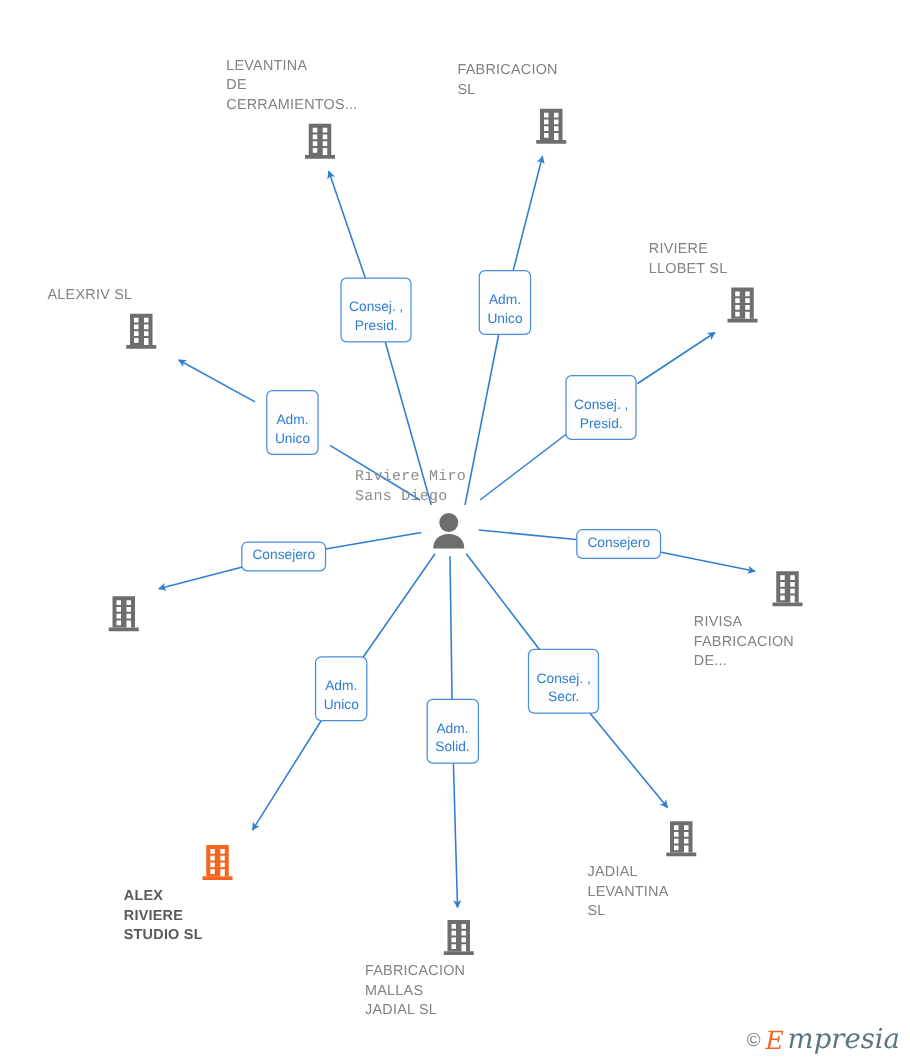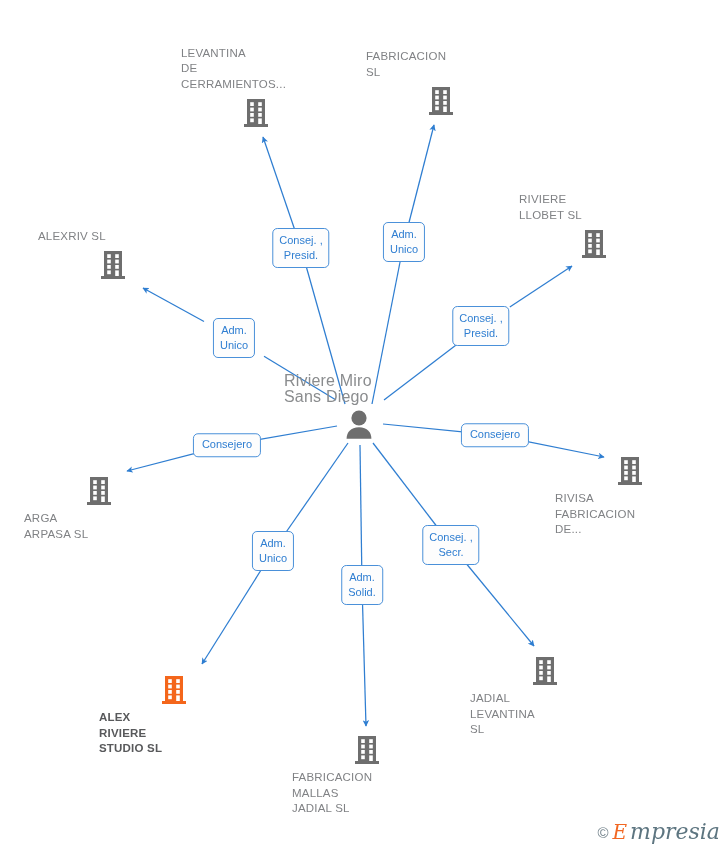--- a/index.html
+++ b/index.html
@@ -44,36 +44,37 @@
   }
   .node.label-above .node-label{margin-bottom:3px;}
   .node.label-below .node-label{margin-top:4px;}
   .node.highlight .node-label{
     color:#58595b;
     font-weight:bold;
   }
   .node.person .node-icon{width:32px;height:34px;}
   .node.person .node-label{
     color:#8a8c8e;
-    font-size:16px;
+    font-size:12px;
     line-height:16px;
+    font-family:Liberation Mono, monospace;
   }
 
   
   .edge-label{
     position:absolute;
     box-sizing:border-box;
     background:#fdfdfd;
     border:1.3px solid #4a90d9;
     border-radius:5px;
     color:#2f7ed1;
     font-size:11px;
     line-height:14.5px;
     text-align:center;
-    padding:4px 6px 5px;
+    padding:16px 6px 5px;
     white-space:pre-line;
     transform:translate(-50%,-50%);
   }
   .edge-label.one-line{padding:3px 8px 4px;}
 
   
   #watermark{
     position:absolute;
     right:8px;
     bottom:7px;
@@ -246,22 +247,20 @@
             <rect x="11.2" y="7.2" width="3.6" height="3.8" fill="#ffffff"></rect>
             <rect x="11.2" y="12.6" width="3.6" height="3.8" fill="#ffffff"></rect>
             <rect x="11.2" y="18" width="3.6" height="3.8" fill="#ffffff"></rect>
             <rect x="19.2" y="7.2" width="3.6" height="3.8" fill="#ffffff"></rect>
             <rect x="19.2" y="12.6" width="3.6" height="3.8" fill="#ffffff"></rect>
             <rect x="19.2" y="18" width="3.6" height="3.8" fill="#ffffff"></rect>
             <rect x="11.2" y="23.4" width="3.6" height="3.8" fill="#ffffff"></rect>
             <rect x="19.2" y="23.4" width="3.6" height="5.6" fill="#ffffff"></rect>
           </g>
         </svg>
-        <span class="node-label">ARGA
-ARPASA SL</span>
       </div>
       <div class="node label-below" style="left: 630px; top: 453px;">
         <svg viewBox="0 0 34 34" class="node-icon">
           <g fill="#6e6e6e">
             <path d="M8 4 h18 v25 h-18 z"></path>
             <rect x="5" y="29" width="24" height="3"></rect>
             <rect x="11.2" y="7.2" width="3.6" height="3.8" fill="#ffffff"></rect>
             <rect x="11.2" y="12.6" width="3.6" height="3.8" fill="#ffffff"></rect>
             <rect x="11.2" y="18" width="3.6" height="3.8" fill="#ffffff"></rect>
             <rect x="19.2" y="7.2" width="3.6" height="3.8" fill="#ffffff"></rect>

